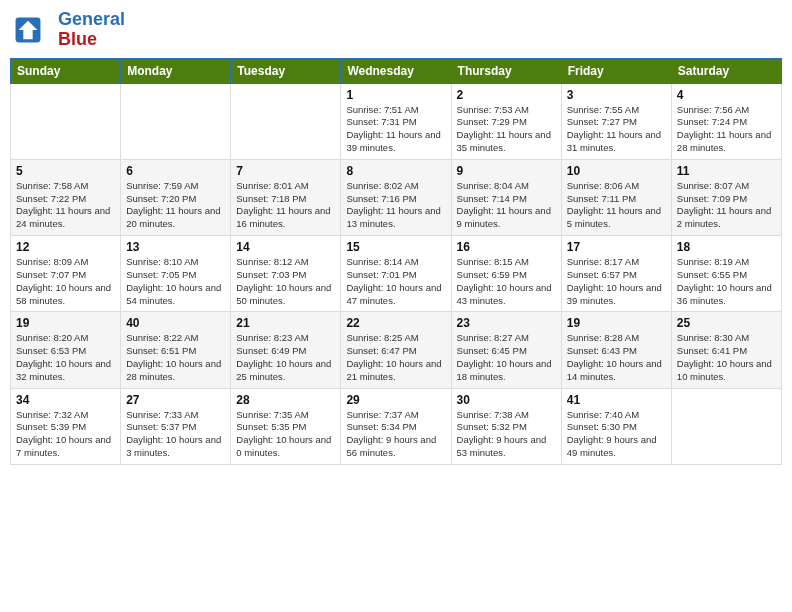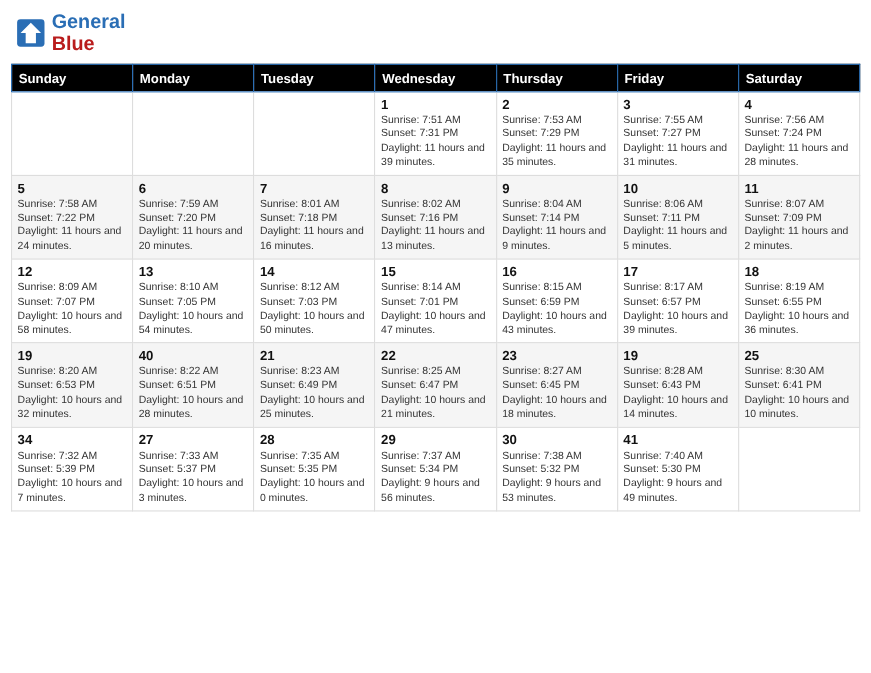--- a/index.html
+++ b/index.html
@@ -13,21 +13,21 @@
     .header {
       display: flex;
       justify-content: space-between;
       align-items: flex-start;
       margin-bottom: 8px;
       padding: 0 4px;
     }
     .logo {
       display: flex;
       align-items: center;
-      gap: 5px;
+      gap: 16px;
     }
     .logo-text {
       font-size: 18px;
       font-weight: bold;
       color: #2c3e50;
       line-height: 1.1;
     }
     .logo-text span {
       color: #3a7bd5;
     }
@@ -47,21 +47,21 @@
     .location {
       font-size: 15px;
       color: #555;
     }
     .calendar {
       width: 100%;
       border-collapse: collapse;
       border: 1px solid #ccc;
     }
     .calendar th {
-      background: #000000;
+      background: #4d7c0f;
       color: #fff;
       font-size: 12px;
       font-weight: bold;
       padding: 5px 6px;
       text-align: left;
       border: 1px solid #2a6eb5;
     }
     .calendar td {
       vertical-align: top;
       padding: 4px 5px;

